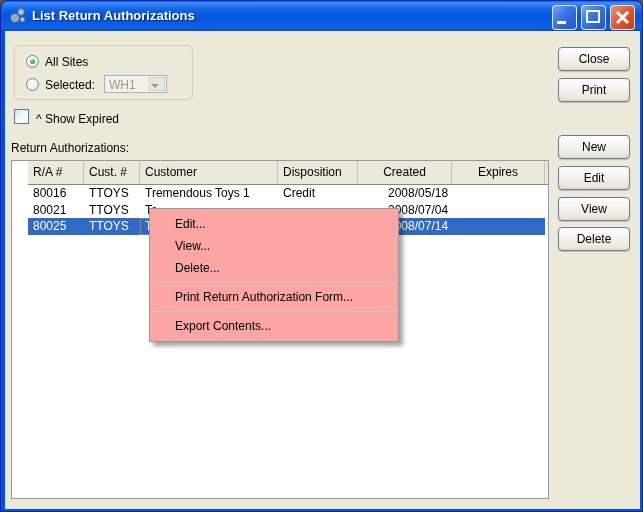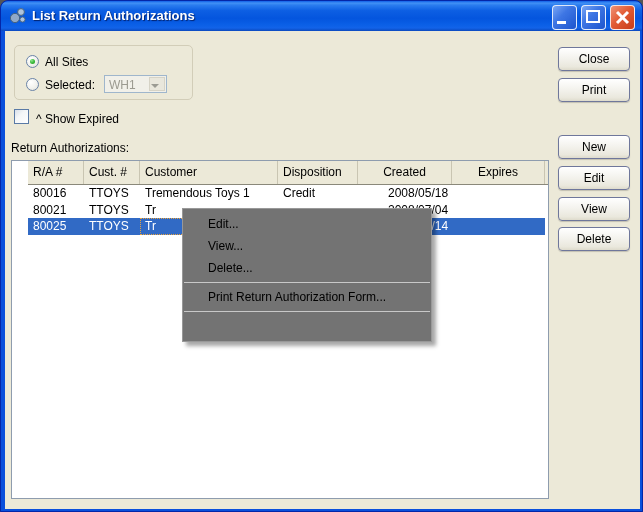--- a/index.html
+++ b/index.html
@@ -100,23 +100,23 @@
   .btn{
     position:absolute;left:553px;width:72px;height:24px;
     border:1px solid #6F779B;border-radius:4px;
     background:linear-gradient(180deg,#FFFFFF 0%,#F4F3EE 45%,#EAE8DD 85%,#DEDBCC 100%);
     box-shadow:0 1px 1px rgba(0,0,0,.18);
     text-align:center;line-height:22px;cursor:default;
   }
   
   .context-menu{
     position:absolute;left:144px;top:177px;width:250px;height:134px;
-    background:#737373;border:1px solid #989898;
+    background:#fca5a5;border:1px solid #989898;
     box-shadow:4px 4px 4px rgba(0,0,0,.35);
-    padding-top:4px;z-index:10;margin-left:33px;
+    padding-top:4px;z-index:10;
   }
   .menu-item{height:22px;line-height:22px;padding-left:25px;white-space:nowrap;cursor:default;}
   .menu-sep{height:1px;background:#C8C8C8;margin:3px 1px;}
 </style>
 </head>
 <body>
 
 <div class="window">
 
   <div class="titlebar">
@@ -214,16 +214,17 @@
     <div class="btn" style="top:166px;">View</div>
     <div class="btn" style="top:196px;">Delete</div>
 
     <div class="context-menu">
       <div class="menu-item">Edit...</div>
       <div class="menu-item">View...</div>
       <div class="menu-item">Delete...</div>
       <div class="menu-sep"></div>
       <div class="menu-item">Print Return Authorization Form...</div>
       <div class="menu-sep"></div>
+      <div class="menu-item">Export Contents...</div>
     </div>
 
   </div>
 </div>
 
 </body></html>

